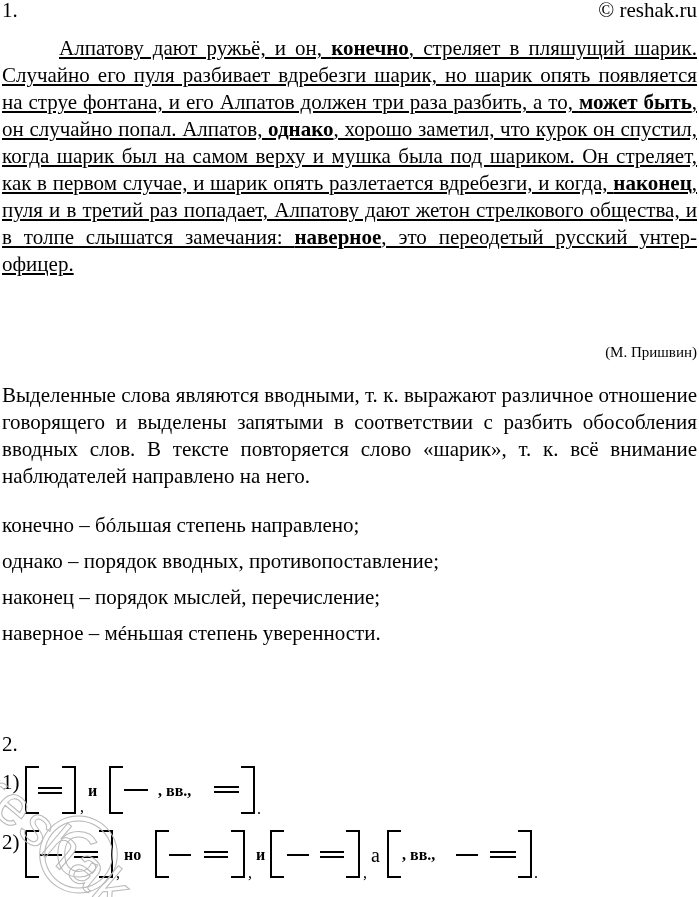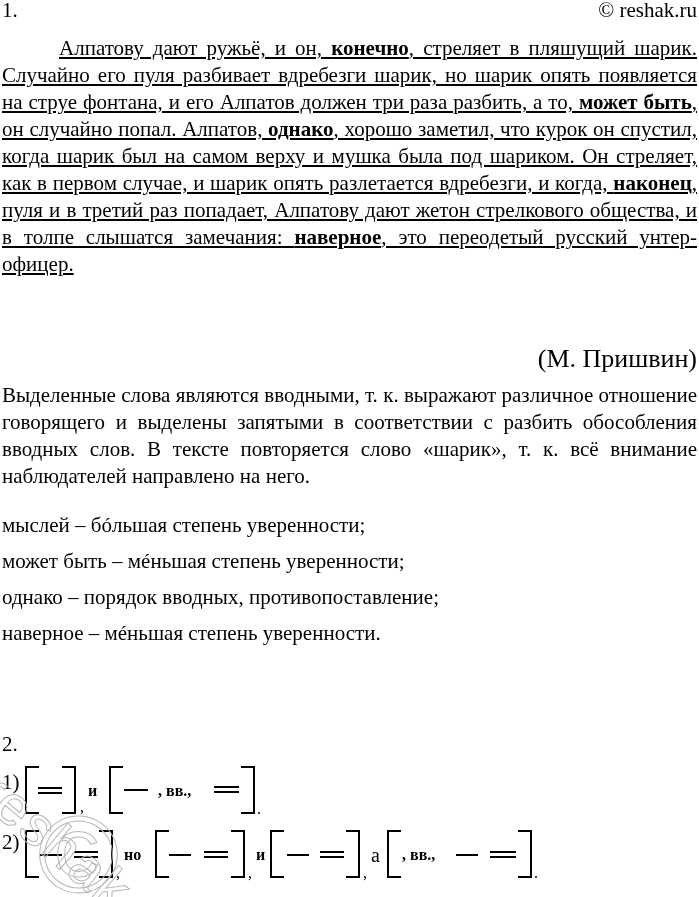--- a/index.html
+++ b/index.html
@@ -10,21 +10,21 @@
   .abs { position: absolute; }
   .num { font-size: 21px; left: 2px; }
   .copyright { font-size: 21px; right: 2px; top: -2px; }
   .para {
     position: absolute; left: 2px; width: 695px;
     font-size: 21px; line-height: 27px; text-align: justify;
     text-align-last: left; margin: 0;
   }
   .para.indent { text-indent: 57px; text-decoration: underline; }
   .para b { font-weight: bold; }
-  .author { position: absolute; right: 2px; font-size: 26px; }
+  .author { position: absolute; right: 2px; font-size: 15px; }
   .list { position: absolute; left: 2px; margin: 0; padding: 0; list-style: none; font-size: 21px; }
   .list li { height: 36px; line-height: 27px; }
   .scheme-row { position: absolute; left: 2px; height: 64px; font-size: 21px; }
   .bracket {
     position: absolute; border-top: 2px solid #000; border-bottom: 2px solid #000;
     box-sizing: border-box;
   }
   .bracket.l { border-left: 2px solid #000; width: 14px; }
   .bracket.r { border-right: 2px solid #000; width: 14px; }
   .line1 { position: absolute; height: 2px; background: #000; }
@@ -44,23 +44,23 @@
 
 <p class="para indent" style="top:35px;">
   <span>Алпатову дают ружьё, и он, </span><b>конечно</b><span>, стреляет в пляшущий шарик. Случайно его пуля разбивает вдребезги шарик, но шарик опять появляется на струе фонтана, и его Алпатов должен три раза разбить, а то, </span><b>может быть</b><span>, он случайно попал. Алпатов, </span><b>однако</b><span>, хорошо заметил, что курок он спустил, когда шарик был на самом верху и мушка была под шариком. Он стреляет, как в первом случае, и шарик опять разлетается вдребезги, и когда, </span><b>наконец</b><span>, пуля и в третий раз попадает, Алпатову дают жетон стрелкового общества, и в толпе слышатся замечания: </span><b>наверное</b><span>, это переодетый русский унтер-офицер.</span>
 </p>
 
 <div class="author" style="top:344px;">(М. Пришвин)</div>
 
 <p class="para" style="top:382px;">Выделенные слова являются вводными, т. к. выражают различное отношение говорящего и выделены запятыми в соответствии с разбить обособления вводных слов. В тексте повторяется слово «шарик», т. к. всё внимание наблюдателей направлено на него.</p>
 
 <ul class="list" style="top:512px;">
-  <li>мыслей – бóльшая степень уверенности;</li>
-  <li>может быть – мéньшая степень уверенности;</li>
+  <li>конечно – бóльшая степень направлено;</li>
   <li>однако – порядок вводных, противопоставление;</li>
+  <li>наконец – порядок мыслей, перечисление;</li>
   <li>наверное – мéньшая степень уверенности.</li>
 </ul>
 
 <div class="abs num" style="top:732px;">2.</div>
 
 <div class="scheme-row" style="top:762px; width:300px;">
   <span class="abs" style="left:0; top:8px; font-size:21px;">1)</span>
 
   <div class="bracket l" style="left:23px; top:4px; height:48px;"></div>
   <div class="line2" style="left:36px; top:25px; width:24px;"></div>

